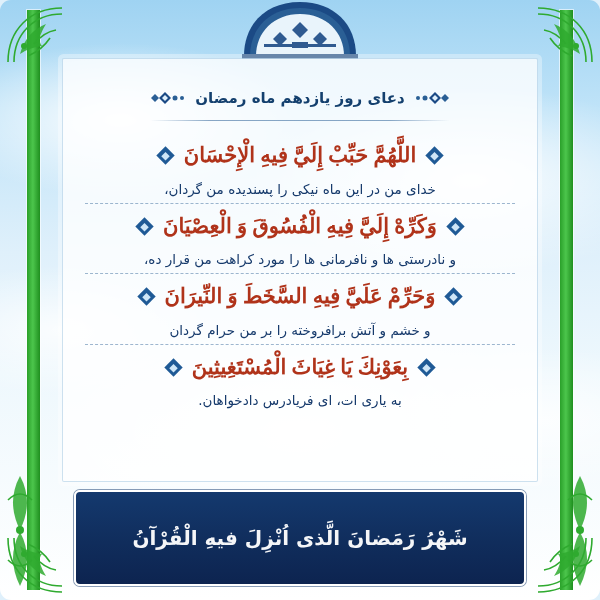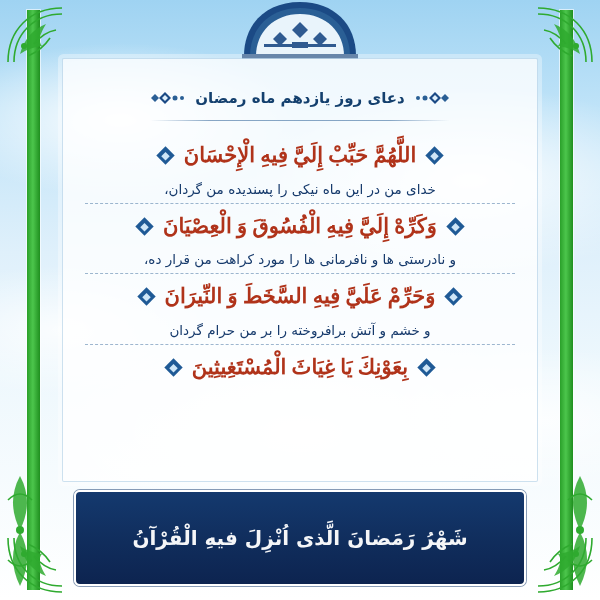--- a/index.html
+++ b/index.html
@@ -20,20 +20,21 @@
     width: 600px;
     height: 600px;
     box-sizing: border-box;
     background:
       radial-gradient(ellipse 260px 110px at 120px 120px, rgba(255,255,255,0.95) 0%, rgba(255,255,255,0.0) 70%),
       radial-gradient(ellipse 300px 130px at 470px 180px, rgba(255,255,255,0.9) 0%, rgba(255,255,255,0.0) 72%),
       radial-gradient(ellipse 340px 150px at 300px 430px, rgba(255,255,255,0.85) 0%, rgba(255,255,255,0.0) 75%),
       radial-gradient(ellipse 200px 90px at 60px 330px, rgba(255,255,255,0.8) 0%, rgba(255,255,255,0.0) 72%),
       radial-gradient(ellipse 220px 100px at 545px 420px, rgba(255,255,255,0.8) 0%, rgba(255,255,255,0.0) 72%),
       linear-gradient(180deg, #9fd3f2 0%, #bfe3f8 18%, #dff0fb 42%, #eef8fd 62%, #ffffff 100%);
+    border-radius: 11px;
   }
 
   
   .side-bar {
     position: absolute;
     top: 10px;
     bottom: 10px;
     width: 13px;
     background: linear-gradient(90deg, #2aa02a 0%, #4cc64c 45%, #1f8f1f 100%);
     box-shadow: 0 0 0 1px rgba(255,255,255,0.6);
@@ -327,20 +328,21 @@
         </div>
         <div class="fa-text">و خشم و آتش برافروخته را بر من حرام گردان</div>
       </div>
 
       <div class="verse">
         <div class="ar-line">
           <span class="bullet"></span>
           <span class="ar-text">بِعَوْنِكَ يَا غِيَاثَ الْمُسْتَغِيثِينَ</span>
           <span class="bullet"></span>
         </div>
+        <div class="fa-text">به یاری ات، ای فریادرس دادخواهان.</div>
       </div>
 
     </div>
   </div>
 
   <div class="banner">
     <div class="banner-fallback">شَهْرُ رَمَضانَ الَّذى اُنْزِلَ فيهِ الْقُرْآنُ</div>
   </div>
 
 </div>

